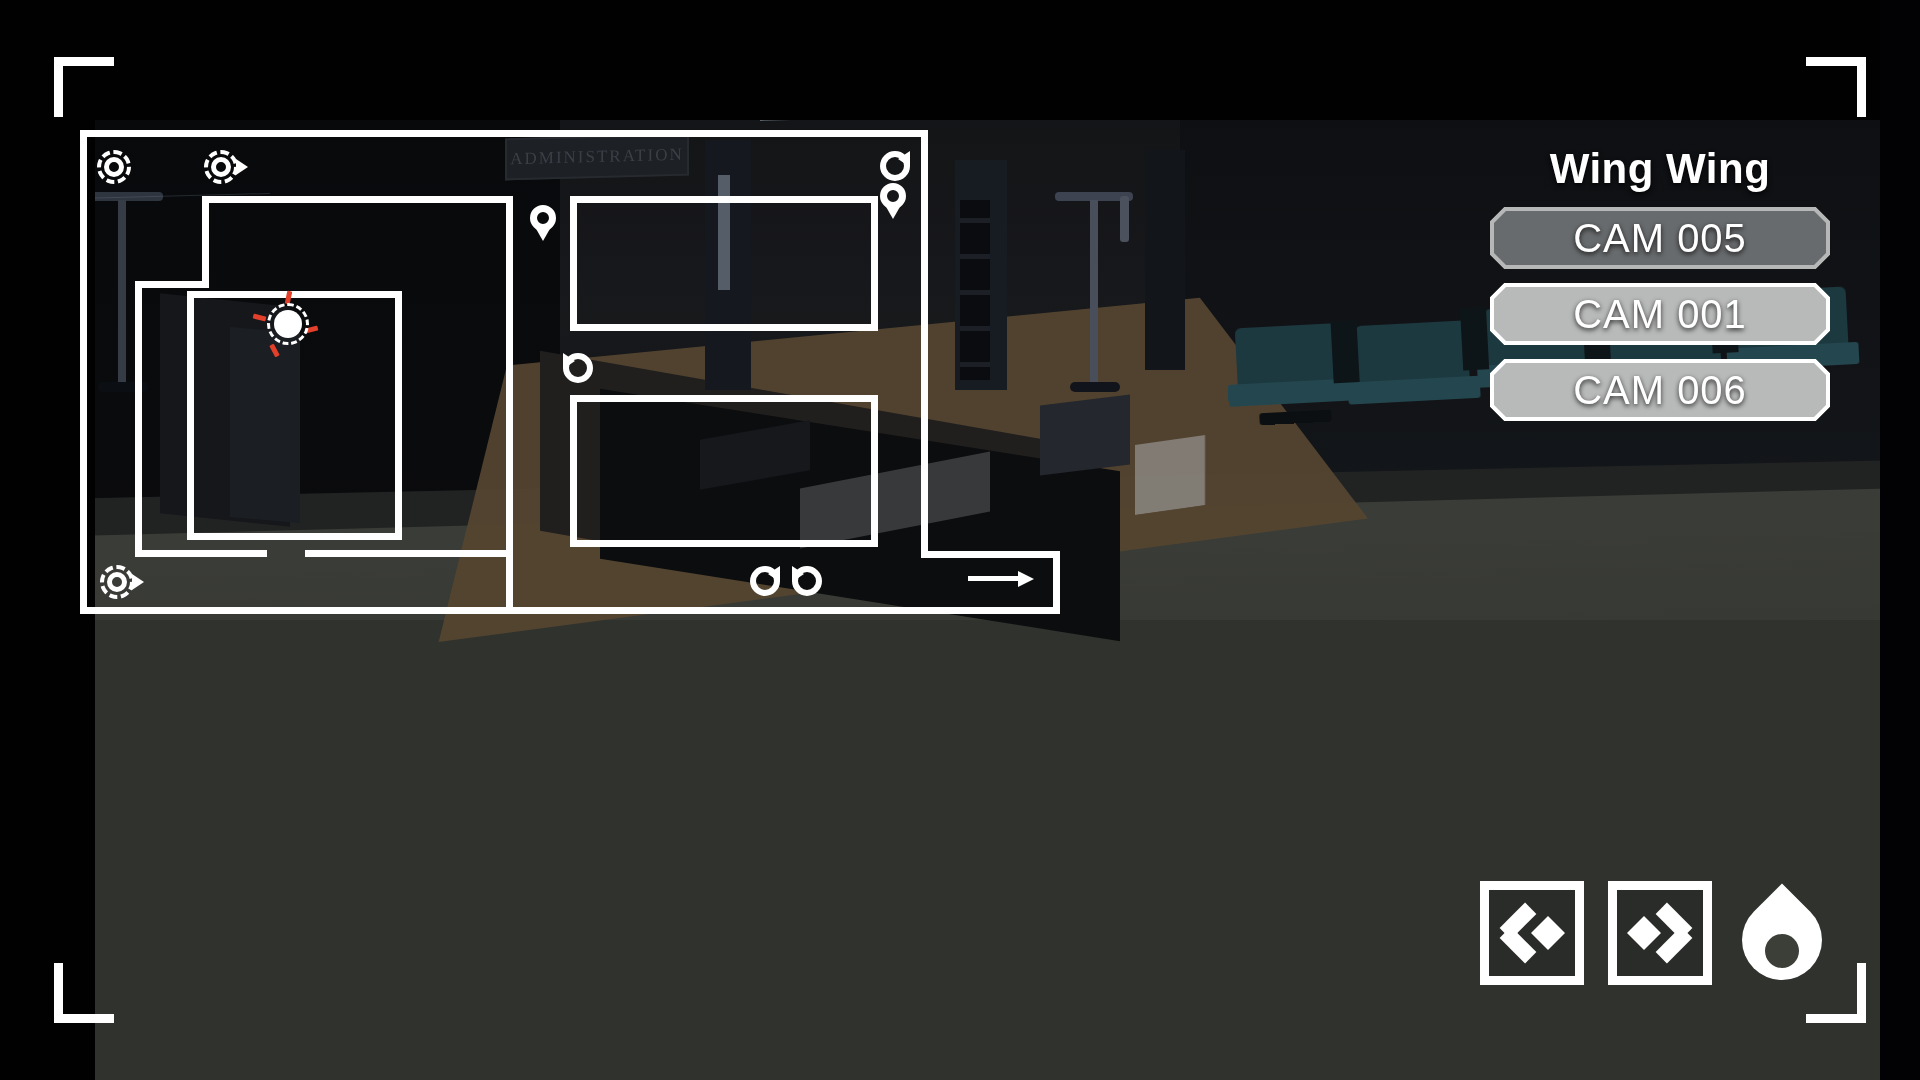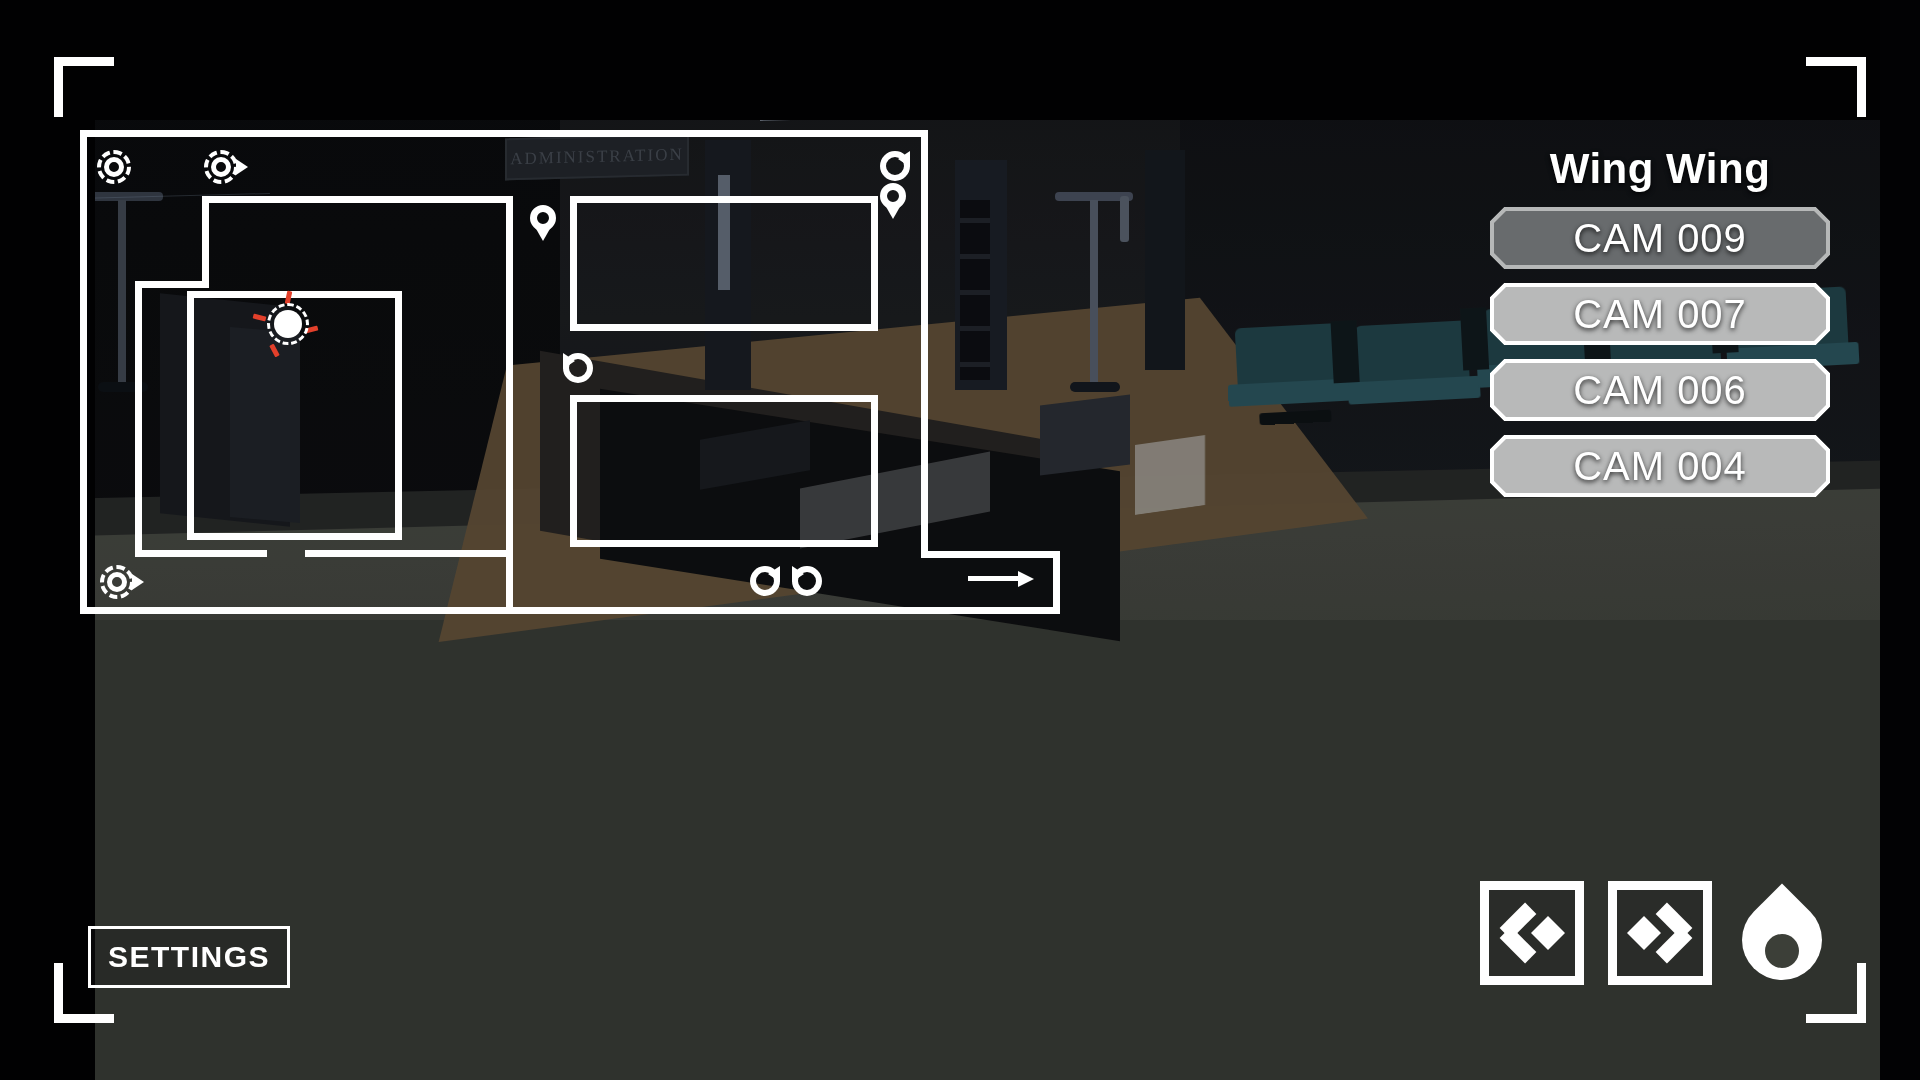--- a/index.html
+++ b/index.html
@@ -454,43 +454,37 @@
       <div class="head"></div>
     </div>
   </div>
 
   <div class="cam-panel">
     <div class="wing-title">Wing Wing</div>
 
     <div class="cam-btn dim">
       <div class="edge"></div>
       <div class="inner"></div>
-      <span class="lbl">CAM 009</span>
+      <span class="lbl">CAM 005</span>
     </div>
 
     <div class="cam-btn">
       <div class="edge"></div>
       <div class="inner"></div>
-      <span class="lbl">CAM 007</span>
+      <span class="lbl">CAM 001</span>
     </div>
 
     <div class="cam-btn">
       <div class="edge"></div>
       <div class="inner"></div>
       <span class="lbl">CAM 006</span>
     </div>
 
-    <div class="cam-btn">
-      <div class="edge"></div>
-      <div class="inner"></div>
-      <span class="lbl">CAM 004</span>
-    </div>
-  </div>
-
-  <div class="settings-btn">SETTINGS</div>
+  </div>
+
 
   <div class="ctl-row">
 
     <div class="nav-btn">
       <div class="chev">
         <i class="v1" style="left:8px;  top:-2px; transform:rotate(45deg);  transform-origin:center;"></i>
         <i class="v2" style="left:8px;  top:22px; transform:rotate(-45deg); transform-origin:center;"></i>
         <i class="dia" style="left:34px; top:16px;"></i>
       </div>
     </div>

